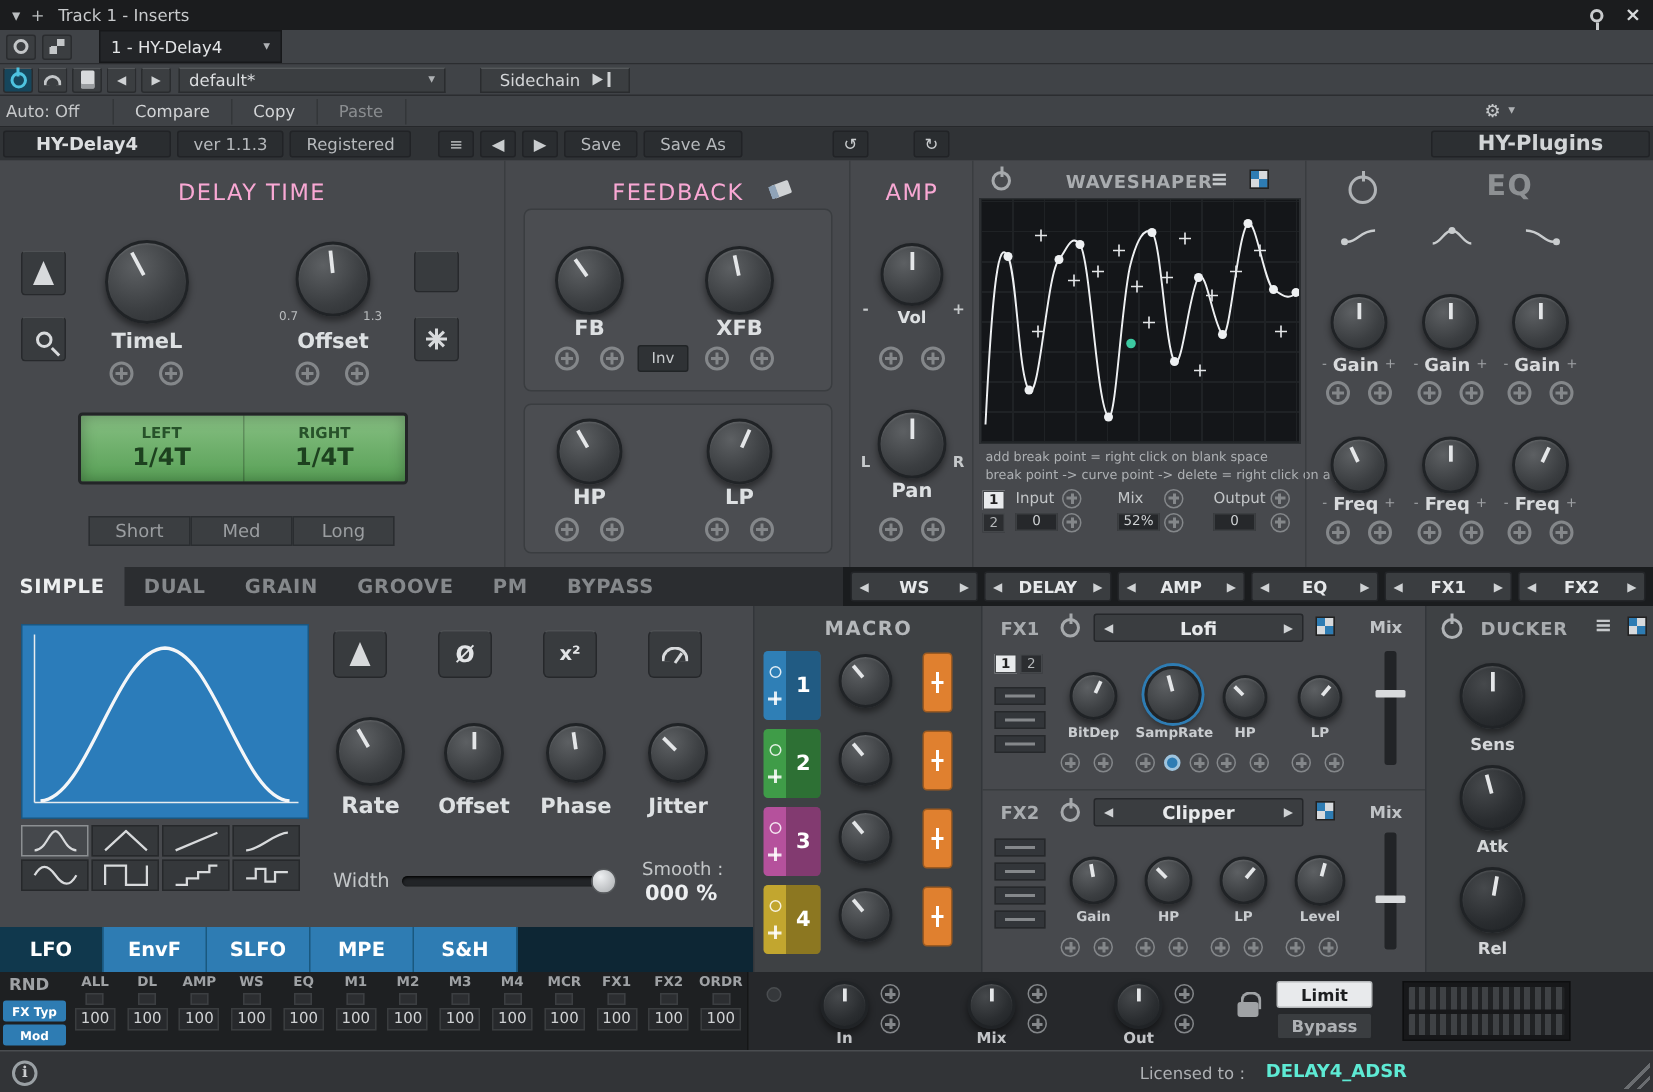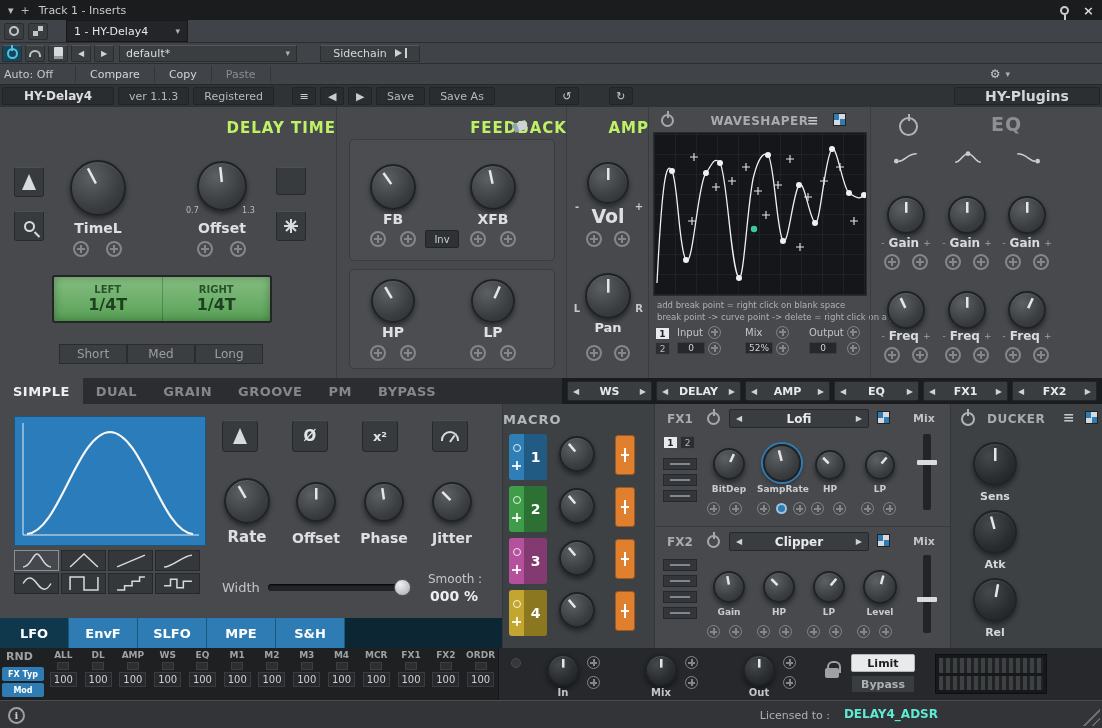--- a/index.html
+++ b/index.html
@@ -47,21 +47,21 @@
 
 #pheader{position:absolute;left:0;top:85px;width:1102px;height:22px;background:#303336;display:flex;align-items:center;gap:4px;padding:0 2px}
 .hb{height:18px;background:#2a2d30;border:1px solid #212326;display:flex;align-items:center;justify-content:center;padding:0 10px;color:#b6b9bc;font-size:11px;border-radius:2px}
 .hb.name{font-weight:bold;color:#dcdee0;font-size:12px;width:112px}
 .hb.preset{width:252px;color:#d2d4d6;margin-left:4px}
 .hb.ic{width:24px;padding:0;color:#c9ccce}
 .hb.brand{margin-left:auto;font-weight:bold;font-size:14px;color:#d2d5d7;width:146px;background:#2c2f32}
 
 
 #pmain{position:absolute;left:0;top:107px;width:1102px;height:271px;background:#47494d}
-.sec-title{position:absolute;text-align:right;font-weight:bold;color:#bef264;font-size:15px;letter-spacing:1px}
+.sec-title{position:absolute;text-align:center;font-weight:normal;color:#f9a8d4;font-size:15px;letter-spacing:1px}
 .klabel{position:absolute;text-align:center;color:#dde0e2;font-weight:bold;font-size:14px}
 .tiny{position:absolute;color:#b9bcbe;font-size:8px}
 .tiny2{position:absolute;color:#c6c9cb;font-size:10px;font-weight:bold;text-align:center}
 .knob{position:absolute;border-radius:50%;background:radial-gradient(circle at 36% 30%,#5d6063,#3b3e41 60%,#2b2e31);border:2px solid #202326;box-shadow:0 3px 5px rgba(0,0,0,.45),inset 0 1px 1px rgba(255,255,255,.10)}
 .knob::after{content:"";position:absolute;inset:2px;border-radius:50%;background:linear-gradient(#e4e6e8,#e4e6e8) no-repeat 50% 8%/2.5px 36%;transform:rotate(var(--rot,0deg))}
 .knob.dark{background:radial-gradient(circle at 36% 30%,#46494c,#2a2d30 60%,#1e2124)}
 .knob.ring{box-shadow:0 0 0 2px #2e7cb3,0 3px 5px rgba(0,0,0,.45)}
 .mp{position:absolute;width:16px;height:16px;border:2px solid #84878a;border-radius:50%}
 .mp::before,.mp::after{content:"";position:absolute;background:#84878a}
 .mp::before{left:50%;top:2px;bottom:2px;width:2px;margin-left:-1px}
@@ -136,21 +136,21 @@
 .shapebtn svg{width:32px;height:15px;stroke:#d8dadc;fill:none;stroke-width:1.4}
 #width-label{position:absolute;left:222px;top:176px;font-size:13px;color:#c3c6c8}
 #width-slider{position:absolute;left:268px;top:180px;width:140px;height:7px;background:#222427;border-radius:4px;box-shadow:inset 0 1px 2px #000}
 #width-handle{position:absolute;right:-3px;top:50%;width:17px;height:17px;margin-top:-8.5px;border-radius:50%;background:radial-gradient(circle at 35% 30%,#eef0f2,#a7aaad);border:1px solid #55585b}
 #smooth-label{position:absolute;left:428px;top:168px;font-size:12px;color:#c3c6c8}
 #smooth-value{position:absolute;left:430px;top:184px;font-size:14px;font-weight:bold;color:#eceef0}
 #lfotabs{position:absolute;left:0;top:214px;width:502px;height:30px;background:#0d2634;display:flex}
 .ltab{width:69px;display:flex;align-items:center;justify-content:center;color:#fff;font-weight:bold;font-size:13px;background:#2e7cb3;border-right:1px solid #19587f}
 .ltab.active{background:#10384d}
 #macropanel{position:absolute;left:502px;top:0;width:152px;height:244px;background:#3e4144;border-left:1px solid #33363a}
-#macrotitle{position:absolute;left:0;top:8px;width:152px;text-align:left;font-weight:bold;font-size:13px;color:#b5b8bb;letter-spacing:1px}
+#macrotitle{position:absolute;left:0;top:8px;width:152px;text-align:center;font-weight:bold;font-size:13px;color:#b5b8bb;letter-spacing:1px}
 .slot{position:absolute;width:38px;height:46px;border-radius:3px;display:flex;overflow:hidden}
 .slot .sic{width:15px;display:flex;flex-direction:column;align-items:center;justify-content:space-evenly}
 .sic .spwr{width:8px;height:8px;border:1.5px solid rgba(255,255,255,.85);border-radius:50%}
 .sic .splus{position:relative;width:9px;height:9px}
 .sic .splus::before{content:"";position:absolute;left:50%;top:0;bottom:0;width:2px;margin-left:-1px;background:rgba(255,255,255,.85)}
 .sic .splus::after{content:"";position:absolute;top:50%;left:0;right:0;height:2px;margin-top:-1px;background:rgba(255,255,255,.85)}
 .slot .snum{flex:1;background:rgba(0,0,0,.28);color:#fff;font-weight:bold;font-size:14px;display:flex;align-items:center;justify-content:center}
 .c-blue{background:#2f7fb6}.c-green{background:#3f9c48}.c-pink{background:#b5519c}.c-yellow{background:#c2a62f}
 .mplus{position:absolute;width:20px;height:40px;background:#e0802f;border-radius:3px;border:1px solid #9c5a20}
 .mplus::before{content:"";position:absolute;left:50%;top:12px;bottom:12px;width:2.5px;margin-left:-1.25px;background:#fff}
@@ -339,21 +339,21 @@
       <i class="mp" style="left:63px;top:238px"></i>
       <i class="mp" style="left:133px;top:238px"></i>
       <i class="mp" style="left:163px;top:238px"></i>
     </div>
 
     <div id="ampsec">
       <div class="sec-title" style="left:0;top:12px;width:82px">AMP</div>
       <div class="knob" style="left:20px;top:55px;width:42px;height:42px;--rot:0deg"></div>
       <span class="tiny2" style="left:4px;top:94px;width:12px">-</span>
       <span class="tiny2" style="left:66px;top:94px;width:12px">+</span>
-      <div class="klabel" style="left:11px;top:98px;width:60px;font-size:19px">Vol</div>
+      <div class="klabel" style="left:11px;top:98px;width:60px;font-size:11px">Vol</div>
       <i class="mp" style="left:19px;top:124px"></i>
       <i class="mp" style="left:47px;top:124px"></i>
       <div class="knob" style="left:18px;top:166px;width:46px;height:46px;--rot:0deg"></div>
       <span class="tiny2" style="left:4px;top:196px;width:12px">L</span>
       <span class="tiny2" style="left:66px;top:196px;width:12px">R</span>
       <div class="klabel" style="left:11px;top:213px;width:60px;font-size:13px">Pan</div>
       <i class="mp" style="left:19px;top:238px"></i>
       <i class="mp" style="left:47px;top:238px"></i>
     </div>
 

